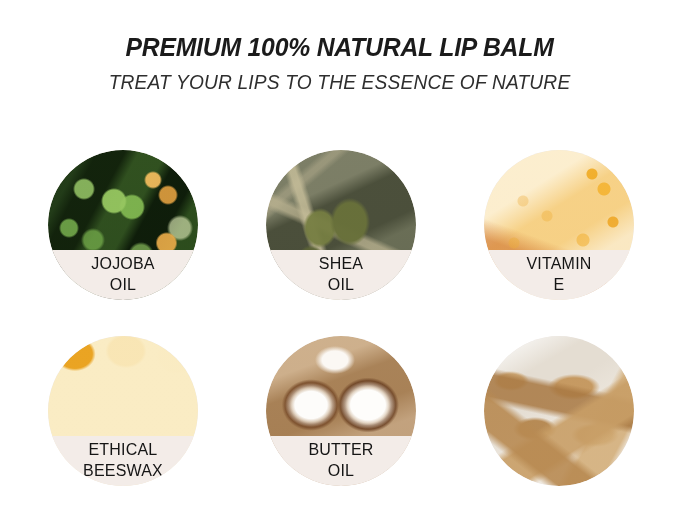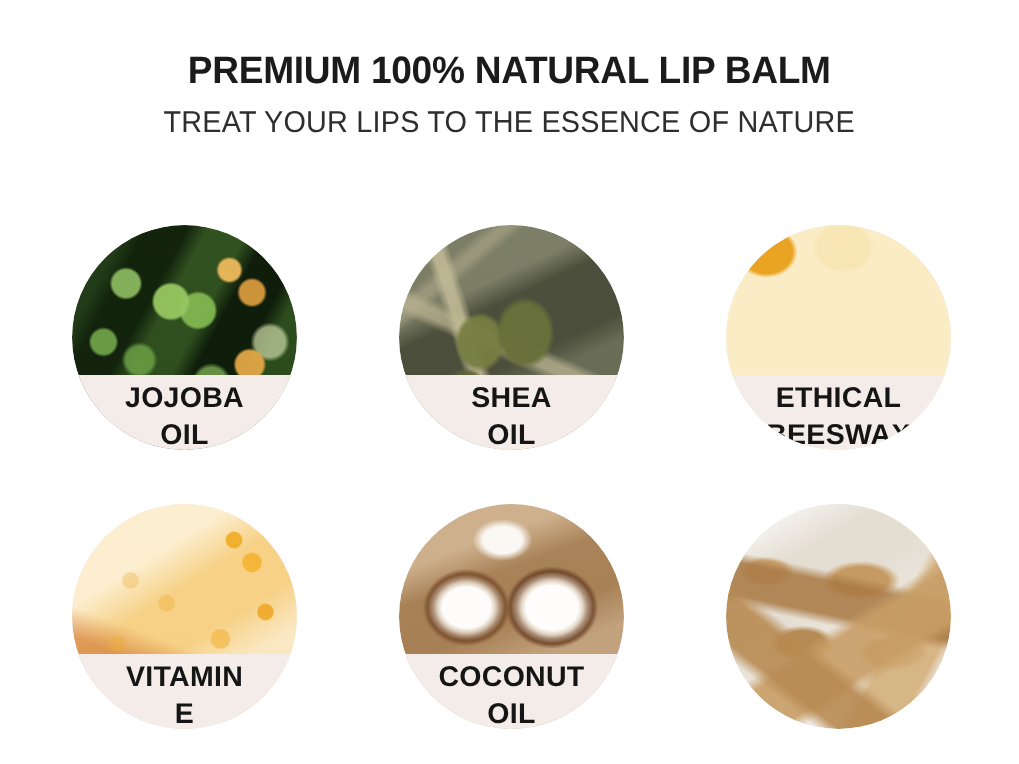--- a/index.html
+++ b/index.html
@@ -24,20 +24,21 @@
     background: #ffffff;
   }
 
   
   .header {
     position: absolute;
     top: 32px;
     left: 0;
     width: 679px;
     text-align: center;
+    font-style: italic;
   }
   .title {
     font-size: 25.5px;
     font-weight: 700;
     letter-spacing: -0.2px;
     color: #1b1b1b;
     line-height: 1.18;
     margin: 0;
     transform: scaleX(0.97);
     white-space: nowrap;
@@ -89,22 +90,22 @@
     height: 50px;
     background: #f3ece8;
     display: flex;
     flex-direction: column;
     align-items: center;
     justify-content: flex-start;
     padding-top: 3px;
     box-sizing: border-box;
   }
   .label-line {
-    font-size: 19px;
-    font-weight: 700;
+    font-size: 16px;
+    font-weight: 400;
     letter-spacing: 0.2px;
     color: #151515;
     line-height: 1.32;
     text-align: center;
     white-space: nowrap;
   }
 
   
 
   
@@ -217,39 +218,39 @@
 
     <div class="card">
       <div class="photo tex-olive"></div>
       <div class="label-band">
         <span class="label-line">SHEA</span>
         <span class="label-line">OIL</span>
       </div>
     </div>
 
     <div class="card">
+      <div class="photo tex-vitamin"></div>
+      <div class="label-band">
+        <span class="label-line">VITAMIN</span>
+        <span class="label-line">E</span>
+      </div>
+    </div>
+
+    <div class="card">
       <div class="photo tex-beeswax"></div>
       <div class="label-band">
         <span class="label-line">ETHICAL</span>
         <span class="label-line">BEESWAX</span>
       </div>
     </div>
 
     <div class="card">
-      <div class="photo tex-vitamin"></div>
-      <div class="label-band">
-        <span class="label-line">VITAMIN</span>
-        <span class="label-line">E</span>
-      </div>
-    </div>
-
-    <div class="card">
       <div class="photo tex-coconut"></div>
       <div class="label-band">
-        <span class="label-line">COCONUT</span>
+        <span class="label-line">BUTTER</span>
         <span class="label-line">OIL</span>
       </div>
     </div>
 
     <div class="card">
       <div class="photo tex-shea"></div>
     </div>
 
   </div>
 </div>

